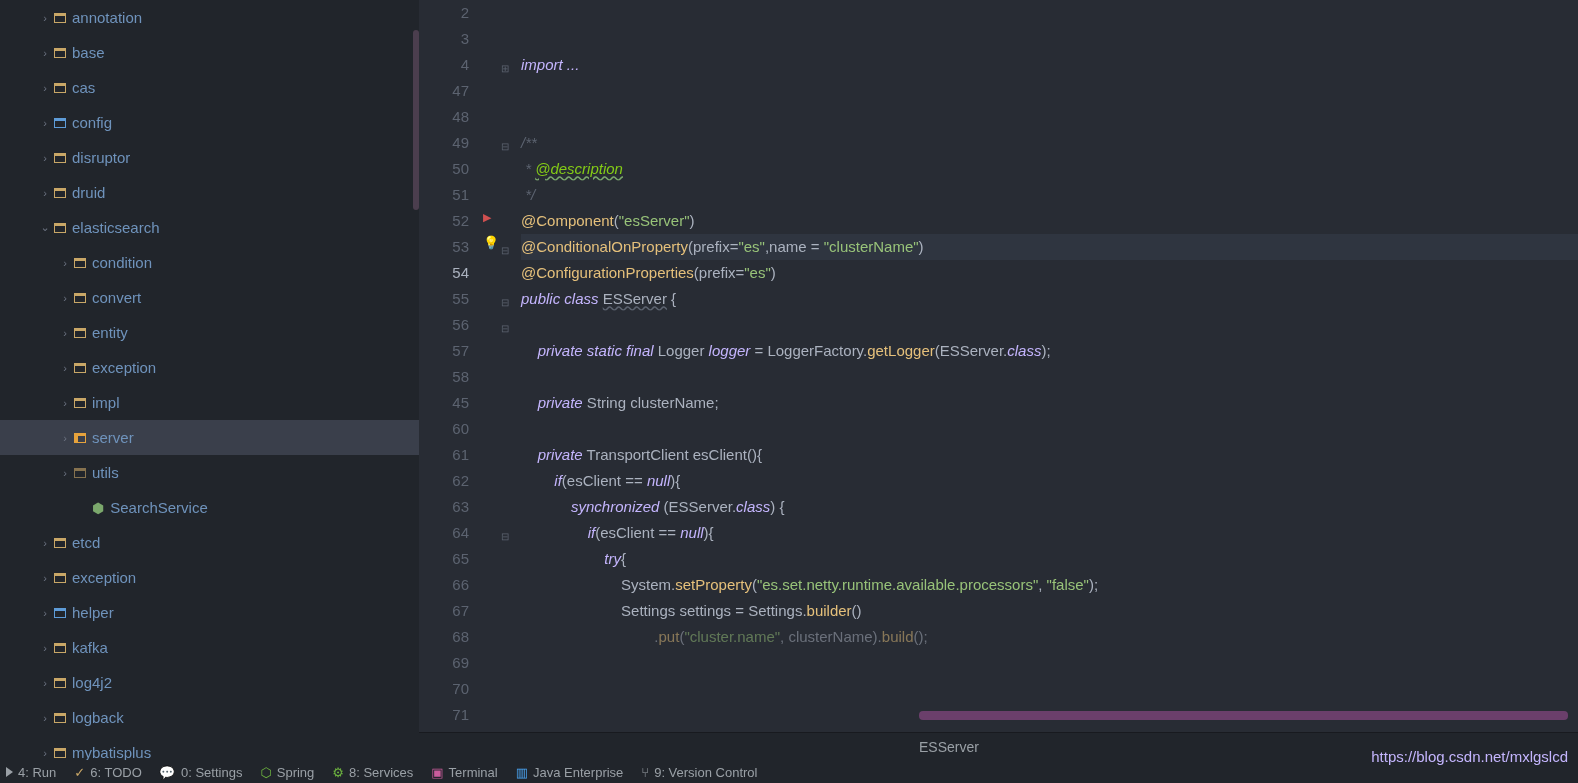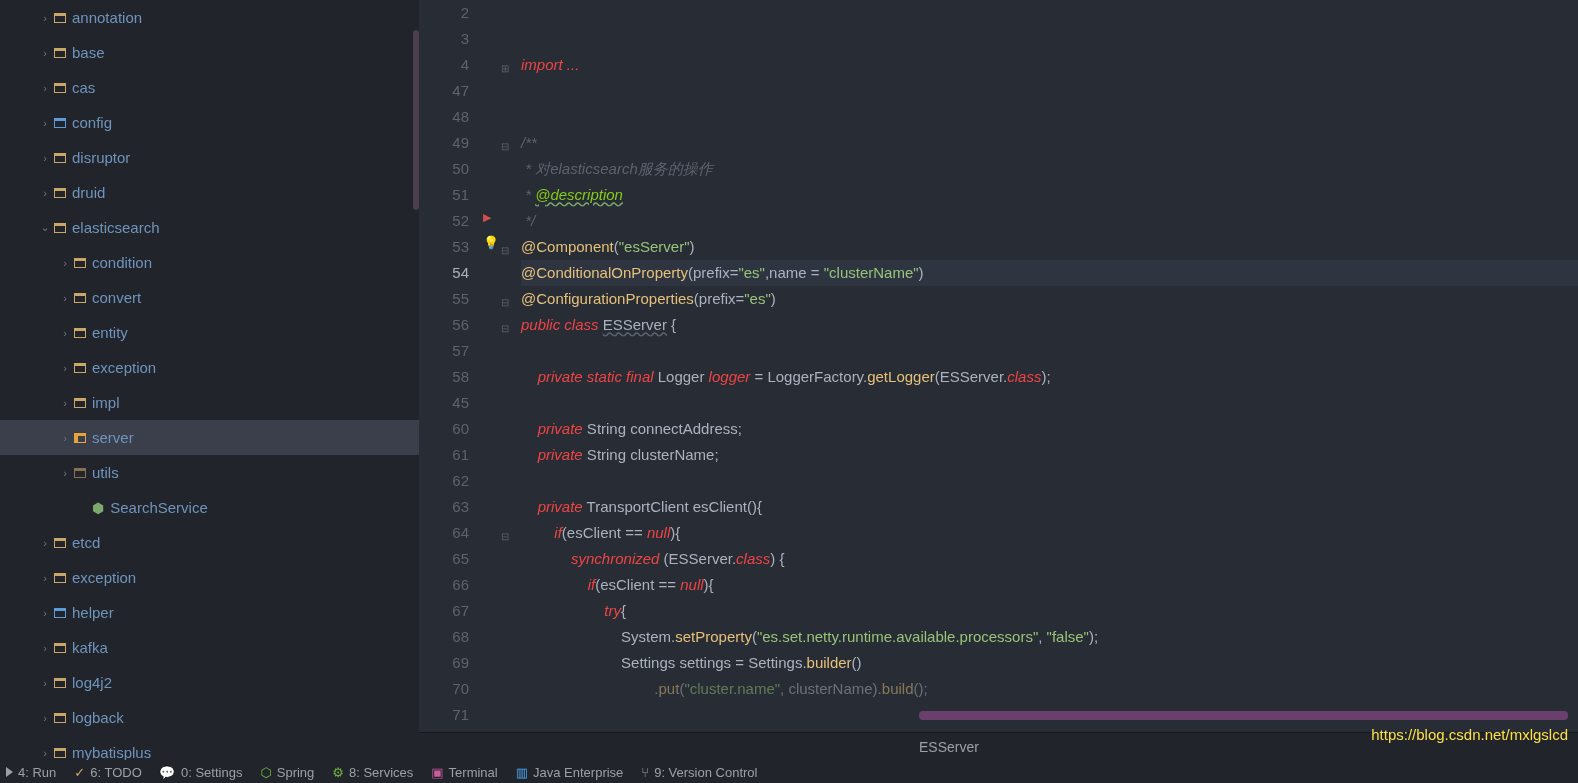--- a/index.html
+++ b/index.html
@@ -22,35 +22,35 @@
 .gutter .ln { height:26px; }
 .gutter .ln.current { color:#abb2bf; }
 .fold-col { width:18px; background:#282c34; position:relative; }
 .fold-mark { position:absolute; left:2px; color:#5c6370; font-size:10px; }
 .bp-col { width:18px; background:#282c34; position:relative; }
 .bp { position:absolute; left:2px; color:#d05050; font-size:11px; }
 .bulb { position:absolute; left:2px; font-size:13px; }
 .code { flex:1; padding-left:4px; position:relative; }
 .code-line { height:26px; white-space:pre; }
 .code-line.hl { background:#2f3540; }
-.kw { color:#ef4444; font-style:italic; }
+.kw { color:#c4b5fd; font-style:italic; }
 .ann { color:#e5c07b; }
 .str { color:#98c379; }
 .cmt { color:#5c6370; font-style:italic; }
 .doctag { color:#84cc16; font-style:italic; text-decoration:wavy underline #7ba86c; }
 .id { color:#abb2bf; }
 .fn { color:#e5c07b; }
 .typ { color:#abb2bf; }
 .op { color:#abb2bf; }
 .underwave { text-decoration: wavy underline #5c6370; }
 .hscroll { position:absolute; bottom:40px; left:500px; right:10px; height:9px; background:#6b3f6b; border-radius:4px; }
 .breadcrumb { height:28px; background:#21252b; border-top:1px solid #181a1f; padding-left:500px; display:flex; align-items:center; font-size:14px; color:#9aa0a6; }
 .bottom-bar { position:absolute; bottom:0; left:0; right:0; height:22px; background:#21252b; display:flex; align-items:center; font-size:13px; color:#9aa0a6; padding:0 6px; gap:18px; }
 .bb-item { display:flex; align-items:center; gap:5px; cursor:pointer; }
-.watermark { position:absolute; right:10px; bottom:40px; color:#fde047; font-size:15px; font-family:Arial,sans-serif; }
+.watermark { position:absolute; right:10px; bottom:18px; color:#c4b5fd; font-size:15px; font-family:Arial,sans-serif; }
 .icon-sq { width:12px; height:10px; border:1px solid currentColor; display:inline-block; border-top-width:3px; }
 .icon-play { width:0; height:0; border-top:5px solid transparent; border-bottom:5px solid transparent; border-left:7px solid #9aa0a6; display:inline-block; }
 .icon-msg { color:#4aa3f0; }
 .icon-spring { color:#6db33f; }
 .icon-gear { color:#6db33f; }
 .icon-term { color:#c95c9c; }
 .icon-je { color:#4aa3f0; }
 .icon-vc { color:#9aa0a6; }
 .todo-ic { color:#c9a767; }
 </style>
@@ -261,31 +261,29 @@
         <span class="fold-mark" style="top:524px">⊟</span>
       </div>
       <div class="code">
 
         <div class="code-line"></div>
         <div class="code-line"></div>
         <div class="code-line"><span class="kw">import ...</span></div>
         <div class="code-line"></div>
         <div class="code-line"></div>
         <div class="code-line"><span class="cmt">/**</span></div>
-        <div class="code-line"><span class="cmt"> * 对</span><span class="cmt">elasticsearch</span><span class="cmt">服务的操作</span></div>
         <div class="code-line"><span class="cmt"> * </span><span class="doctag">@description</span></div>
         <div class="code-line"><span class="cmt"> */</span></div>
         <div class="code-line"><span class="ann">@Component</span><span class="op">(</span><span class="str">"esServer"</span><span class="op">)</span></div>
         <div class="code-line hl"><span class="ann">@ConditionalOnProperty</span><span class="op">(prefix=</span><span class="str">"es"</span><span class="op">,name = </span><span class="str">"clusterName"</span><span class="op">)</span></div>
         <div class="code-line"><span class="ann">@ConfigurationProperties</span><span class="op">(prefix=</span><span class="str">"es"</span><span class="op">)</span></div>
         <div class="code-line"><span class="kw">public</span><span class="kw"> class </span><span class="id underwave">ESServer</span><span class="op"> {</span></div>
         <div class="code-line"></div>
         <div class="code-line">    <span class="kw">private</span><span class="kw"> static final </span><span class="typ">Logger </span><span class="kw">logger</span><span class="id"> = LoggerFactory.</span><span class="fn">getLogger</span><span class="id">(ESServer.</span><span class="kw">class</span><span class="op">);</span></div>
         <div class="code-line"></div>
-        <div class="code-line">    <span class="kw">private</span><span class="id"> String connectAddress;</span></div>
         <div class="code-line">    <span class="kw">private</span><span class="id"> String clusterName;</span></div>
         <div class="code-line"></div>
         <div class="code-line">    <span class="kw">private</span><span class="id"> TransportClient esClient(){</span></div>
         <div class="code-line">        <span class="kw">if</span><span class="id">(esClient == </span><span class="kw">null</span><span class="op">){</span></div>
         <div class="code-line">            <span class="kw">synchronized</span><span class="id"> (ESServer.</span><span class="kw">class</span><span class="op">) {</span></div>
         <div class="code-line">                <span class="kw">if</span><span class="id">(esClient == </span><span class="kw">null</span><span class="op">){</span></div>
         <div class="code-line">                    <span class="kw">try</span><span class="op">{</span></div>
         <div class="code-line">                        <span class="id">System.</span><span class="fn">setProperty</span><span class="op">(</span><span class="str">"es.set.netty.runtime.available.processors"</span><span class="op">, </span><span class="str">"false"</span><span class="op">);</span></div>
         <div class="code-line">                        <span class="id">Settings settings = Settings.</span><span class="fn">builder</span><span class="op">()</span></div>
         <div class="code-line" style="opacity:0.5">                                <span class="op">.</span><span class="fn">put</span><span class="op">(</span><span class="str">"cluster.name"</span><span class="op">, clusterName).</span><span class="fn">build</span><span class="op">();</span></div>

